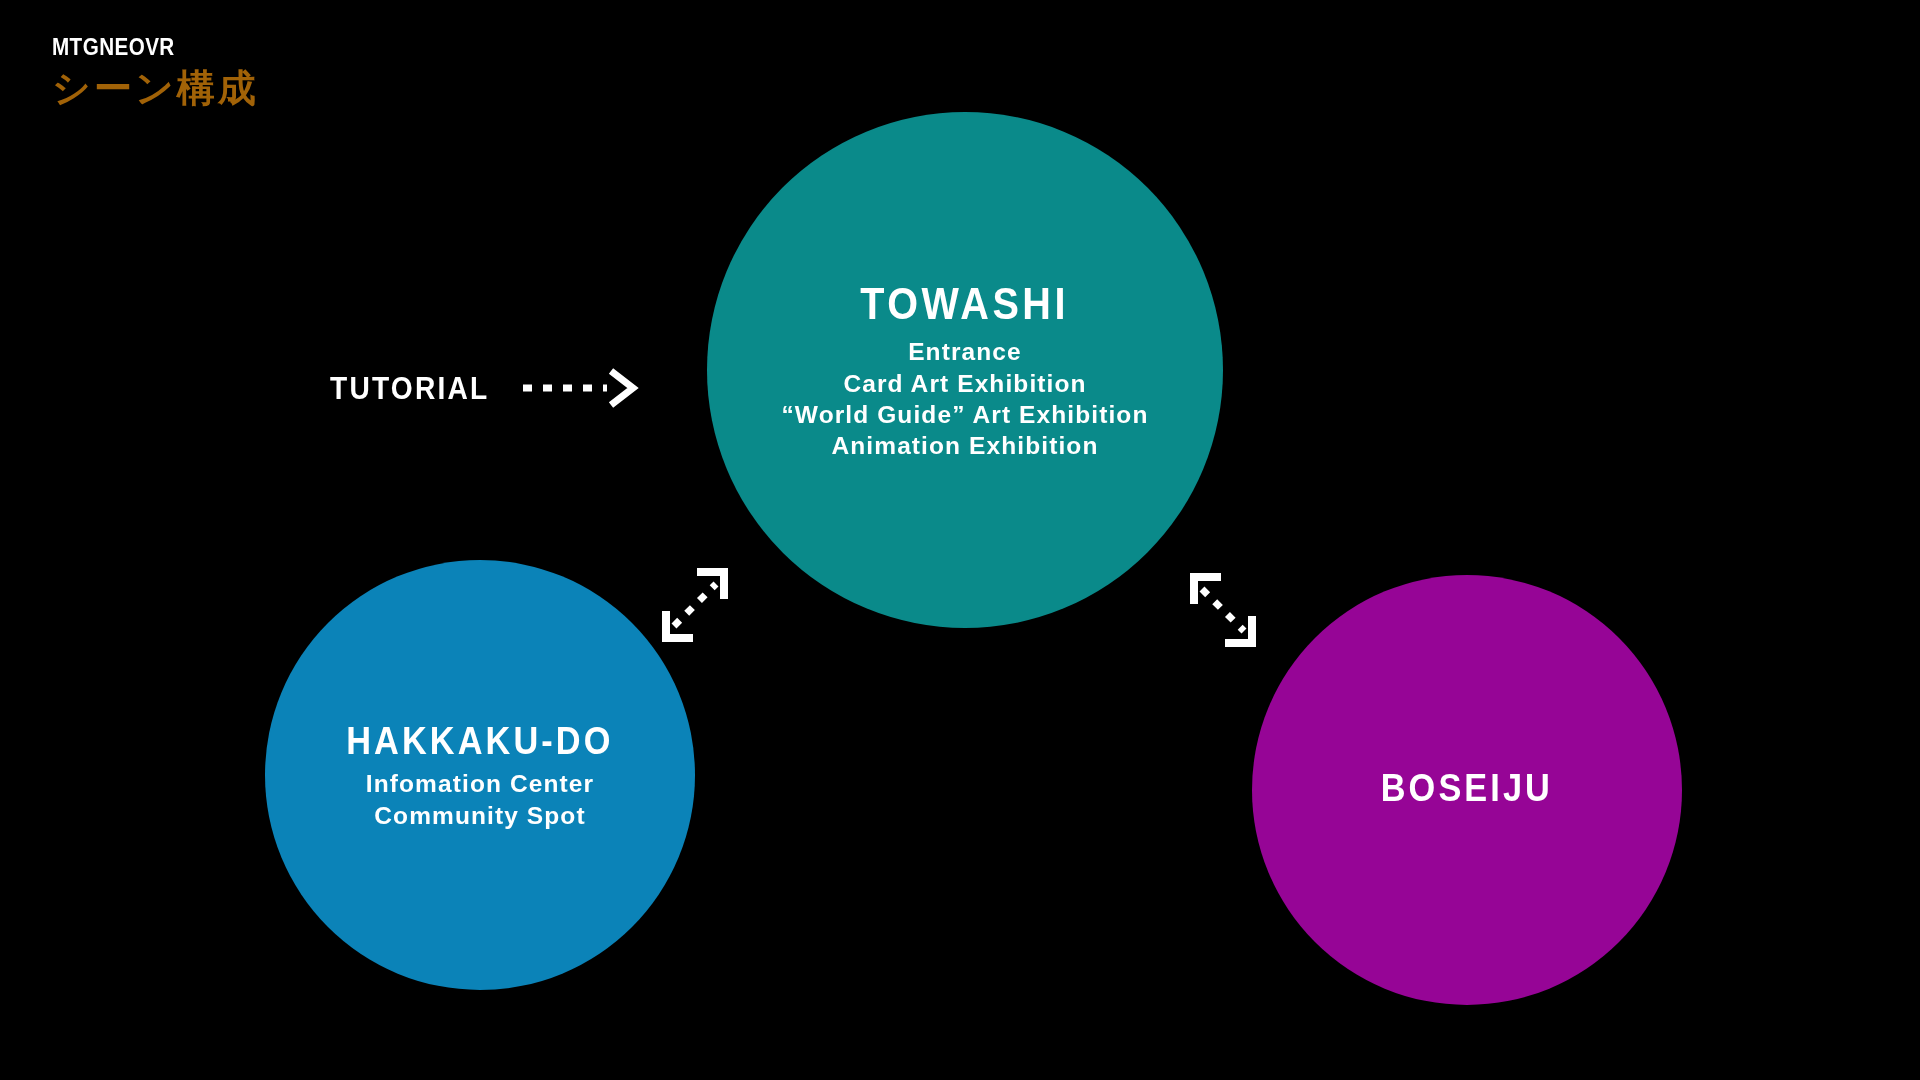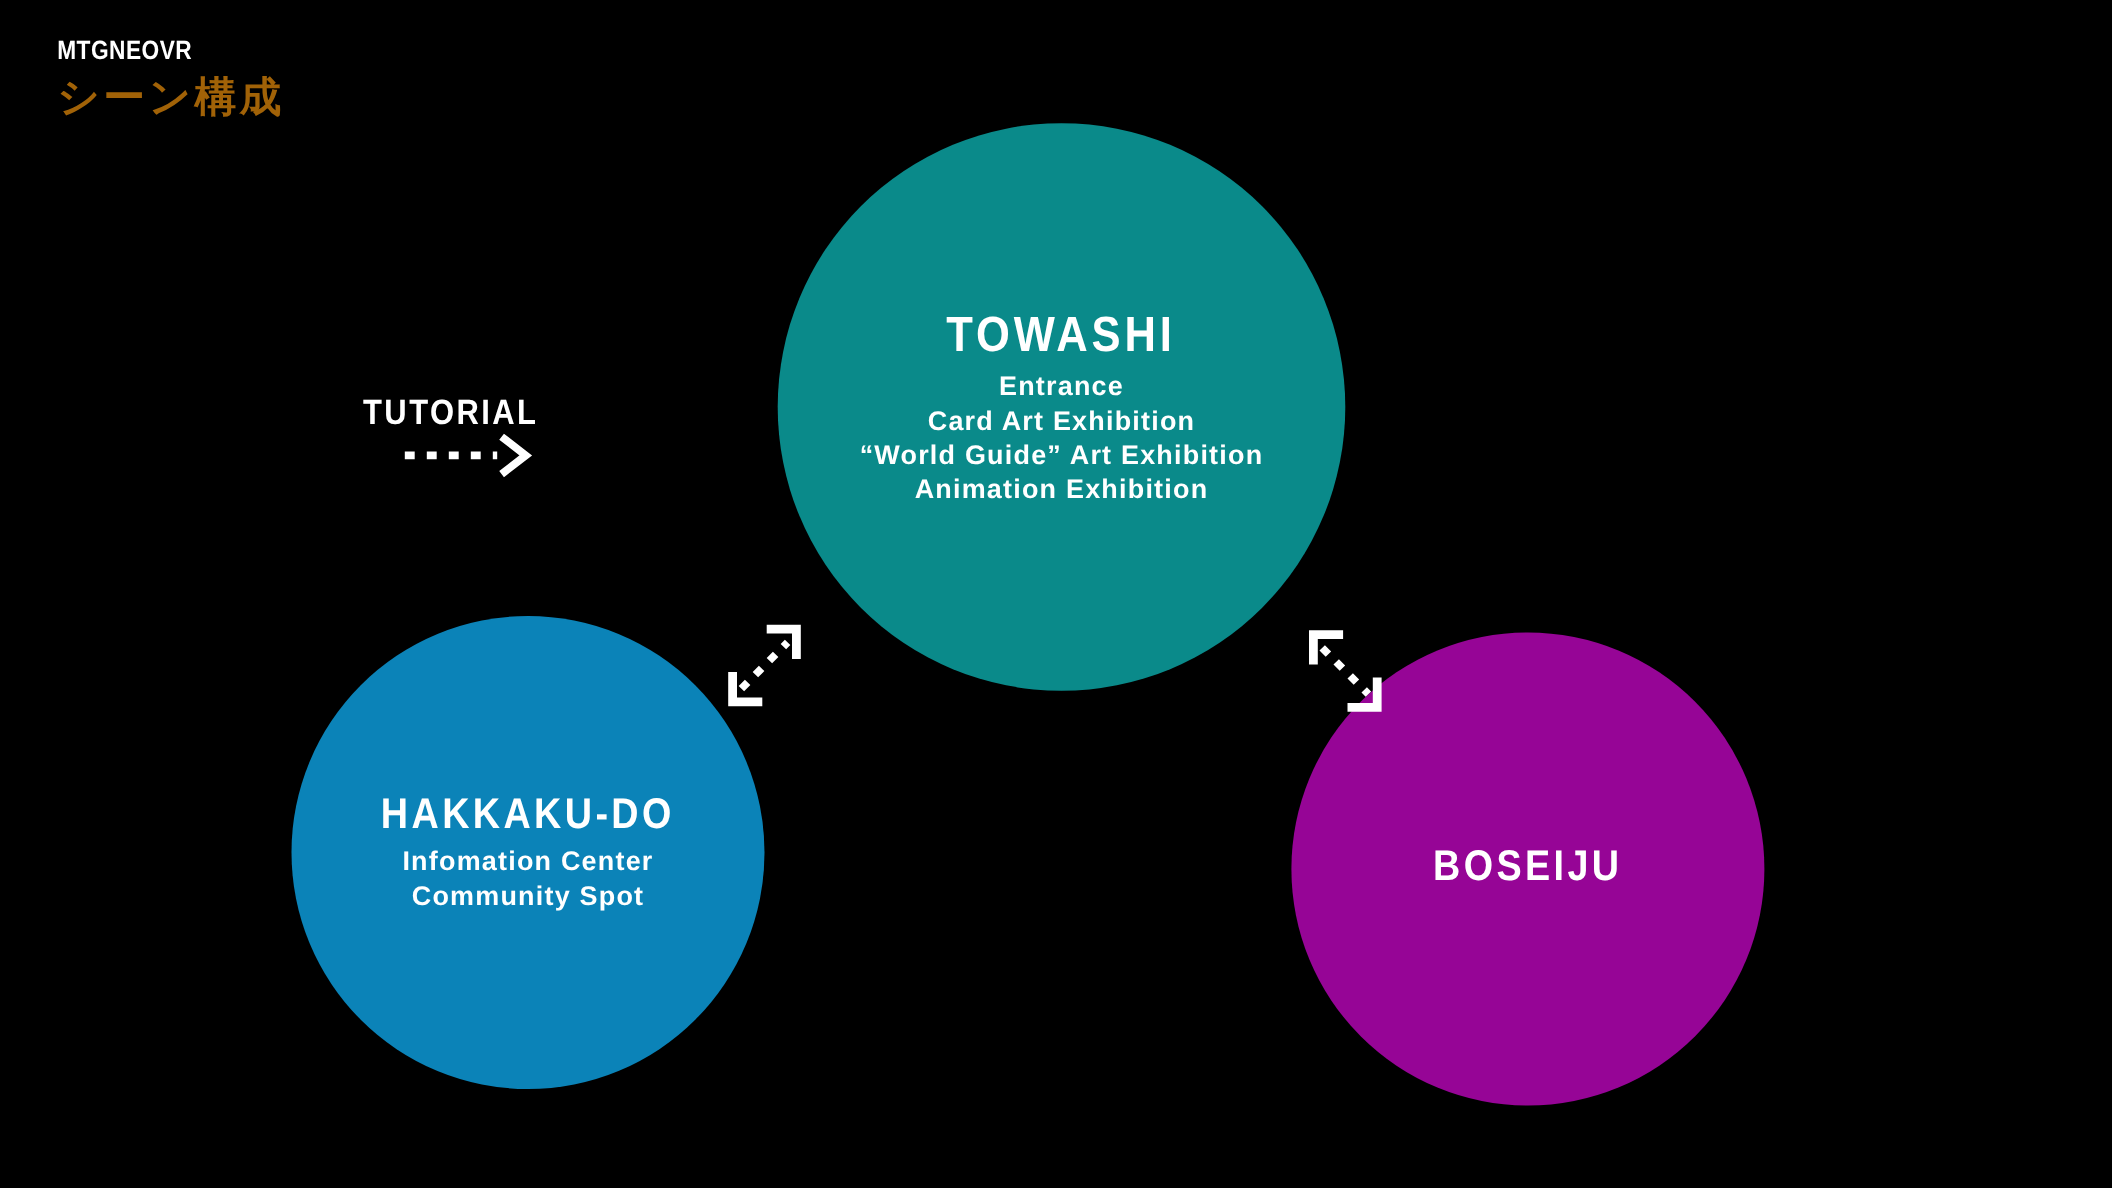--- a/index.html
+++ b/index.html
@@ -104,43 +104,42 @@
     margin-bottom:5px;
   }
   #node-hakkakudo .node-line {
     font-size:24.5px;
     letter-spacing:1.1px;
     line-height:1.28;
   }
 
   
   #node-boseiju {
-    left:1174px; top:575px;
+    left:1252px; top:575px;
     width:430px; height:430px;
     background:#960596;
   }
   #node-boseiju .node-title {
     font-size:39px;
     letter-spacing:3.5px;
     margin-bottom:5px;
   }
   #node-boseiju .node-line {
     font-size:24.5px;
     letter-spacing:1.1px;
     line-height:1.28;
   }
 
   
   #tutorial-connector {
     position:absolute;
-    left:330px; top:356px;
+    left:330px; top:367px;
     display:flex;
     align-items:center;
     z-index:20;
-    flex-direction:column;
   }
   #tutorial-label {
     font-family:"Liberation Sans", sans-serif;
     font-size:32px;
     font-weight:700;
     letter-spacing:2.5px;
     color:#ffffff;
     transform:scaleX(0.88);
     transform-origin:left center;
     white-space:nowrap;

